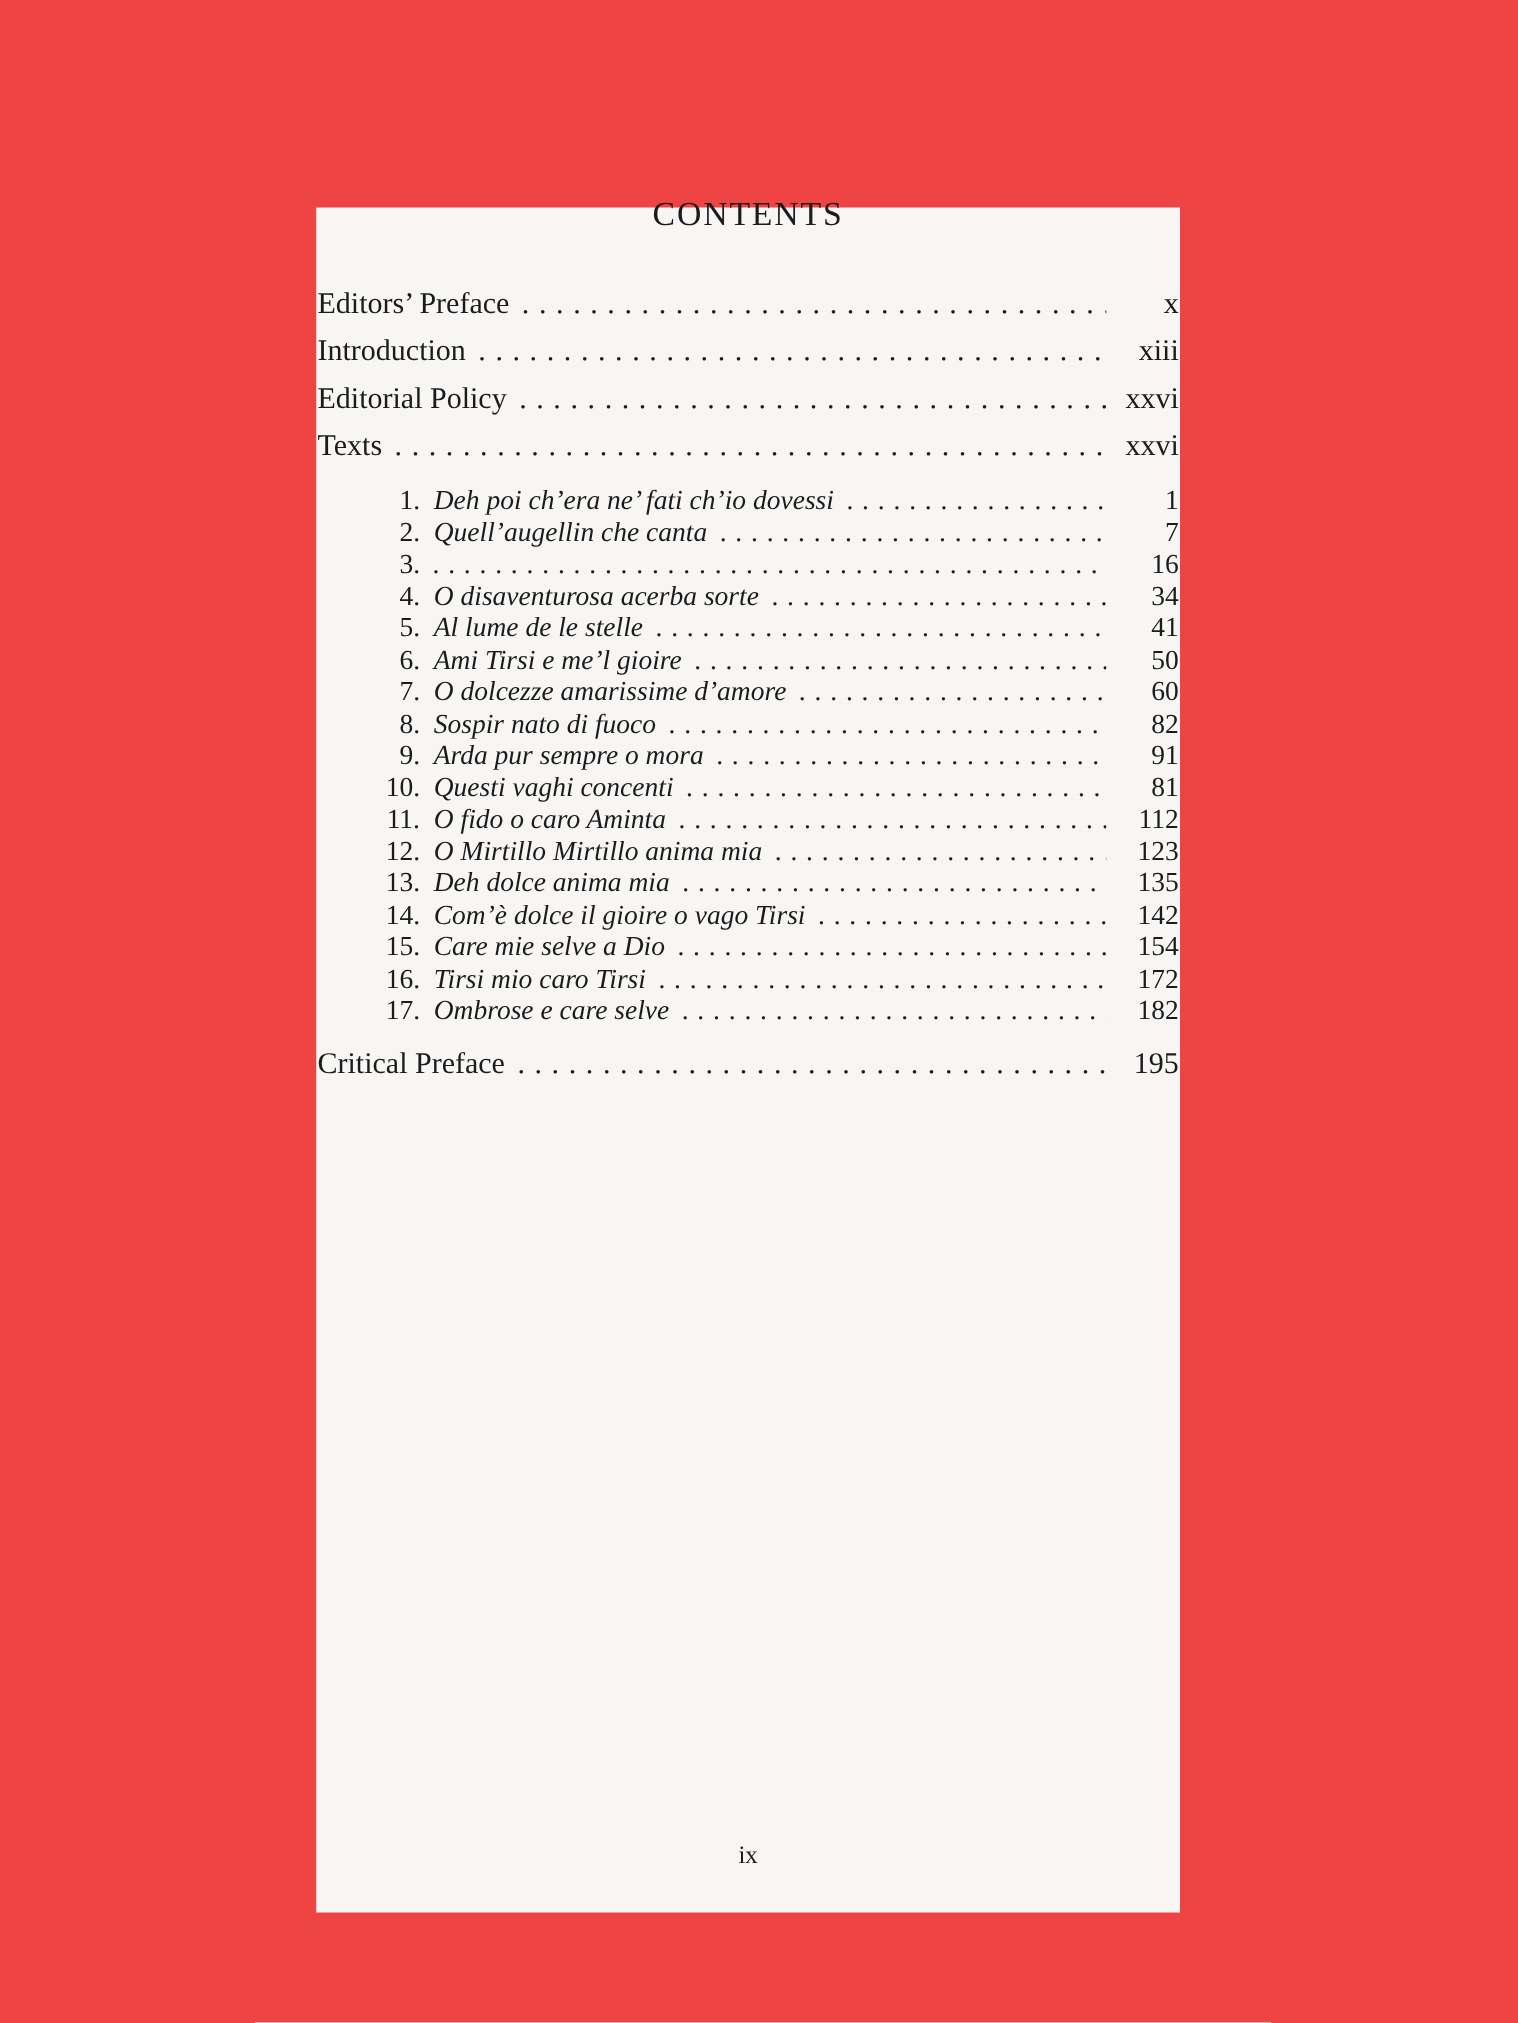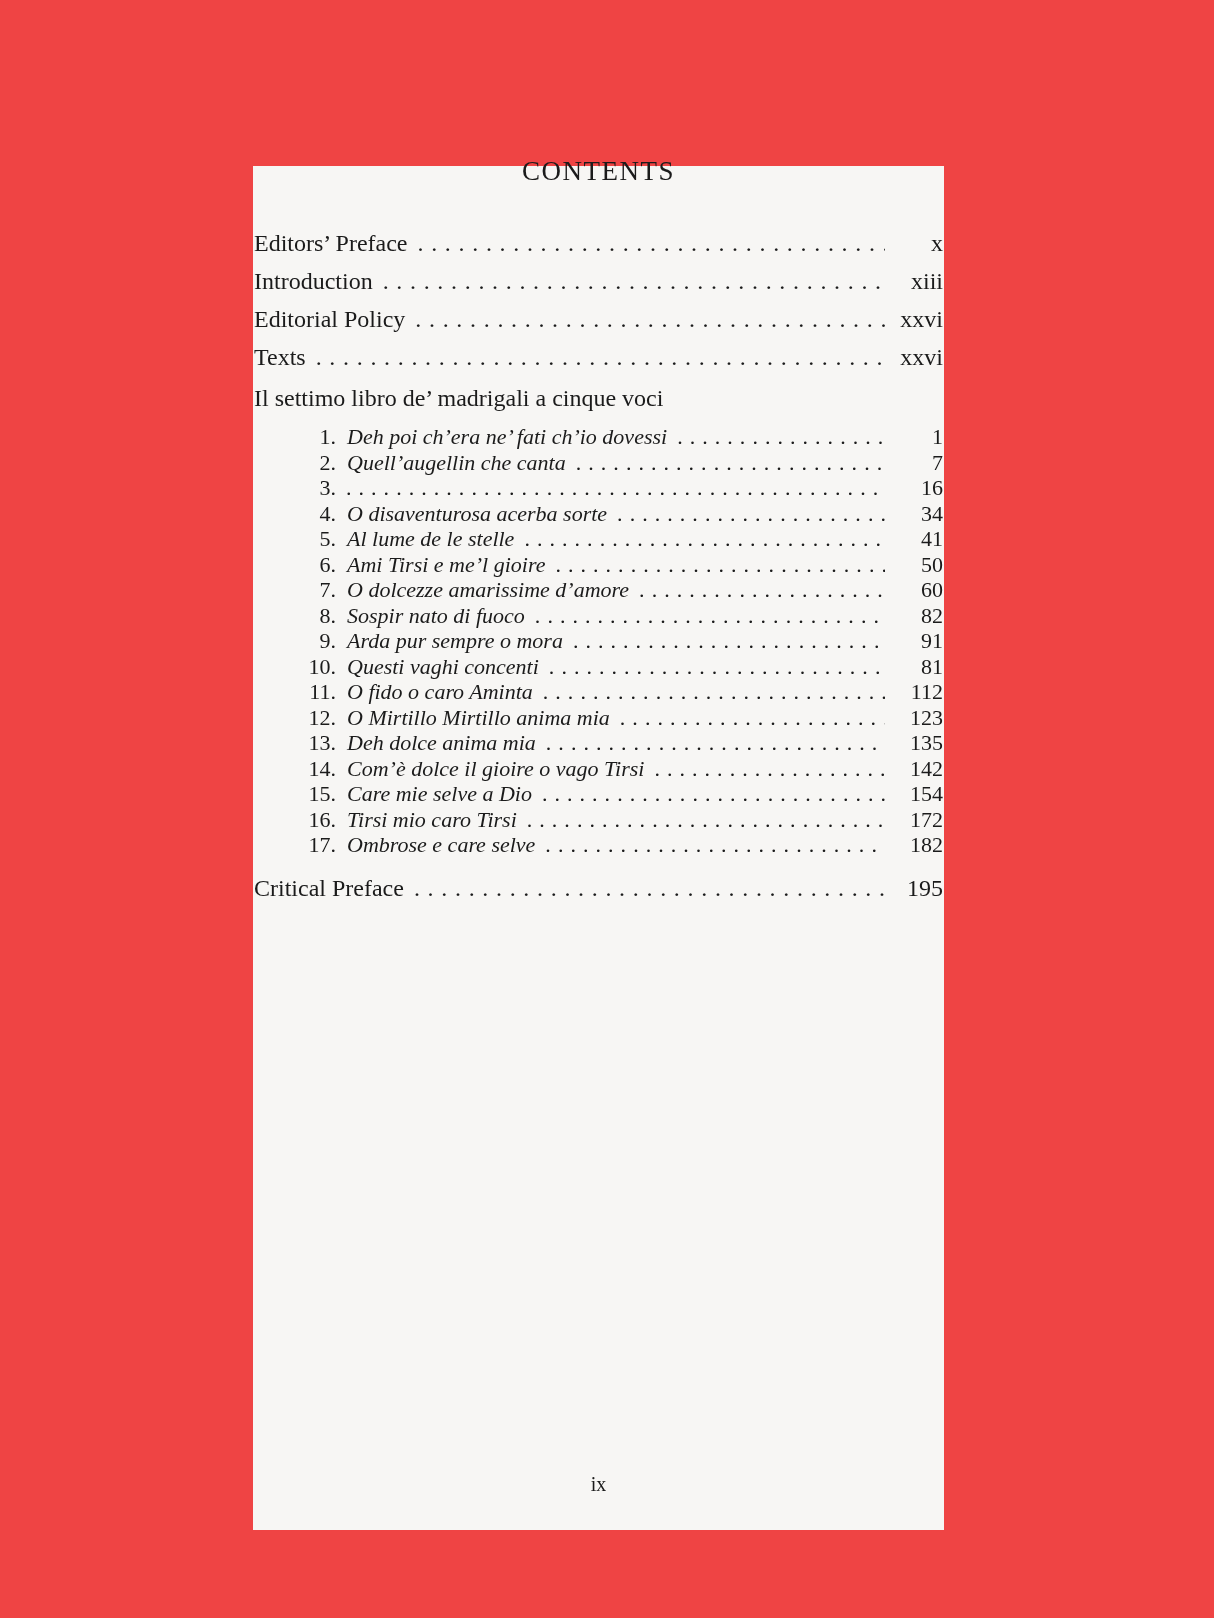--- a/index.html
+++ b/index.html
@@ -117,21 +117,20 @@
           <span class="pagenum">xxvi</span>
         </div>
 
         <div class="row front-row">
           <span class="label">Texts</span>
           <span class="dots">..........................................................................................</span>
           <span class="pagenum">xxvi</span>
         </div>
       </div>
 
-    <div id="section-heading">Il settimo libro de’ madrigali a cinque voci</div>
 
     <div id="madrigal-list">
 
         <div class="row item-row">
           <span class="num">1.</span>
           <span class="title">Deh poi ch’era ne’ fati ch’io dovessi</span>
           <span class="dots">..........................................................................................</span>
           <span class="pagenum">1</span>
         </div>
 

